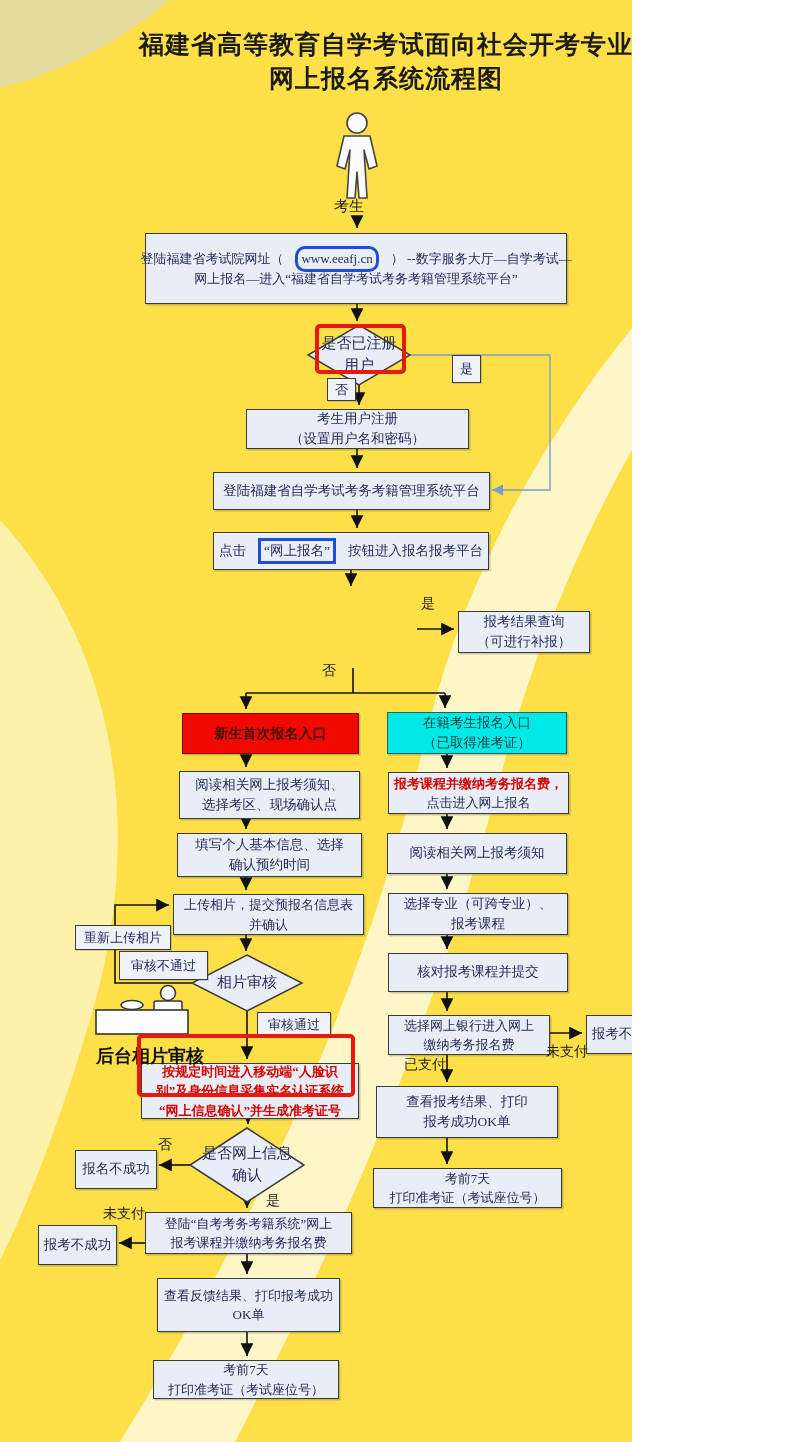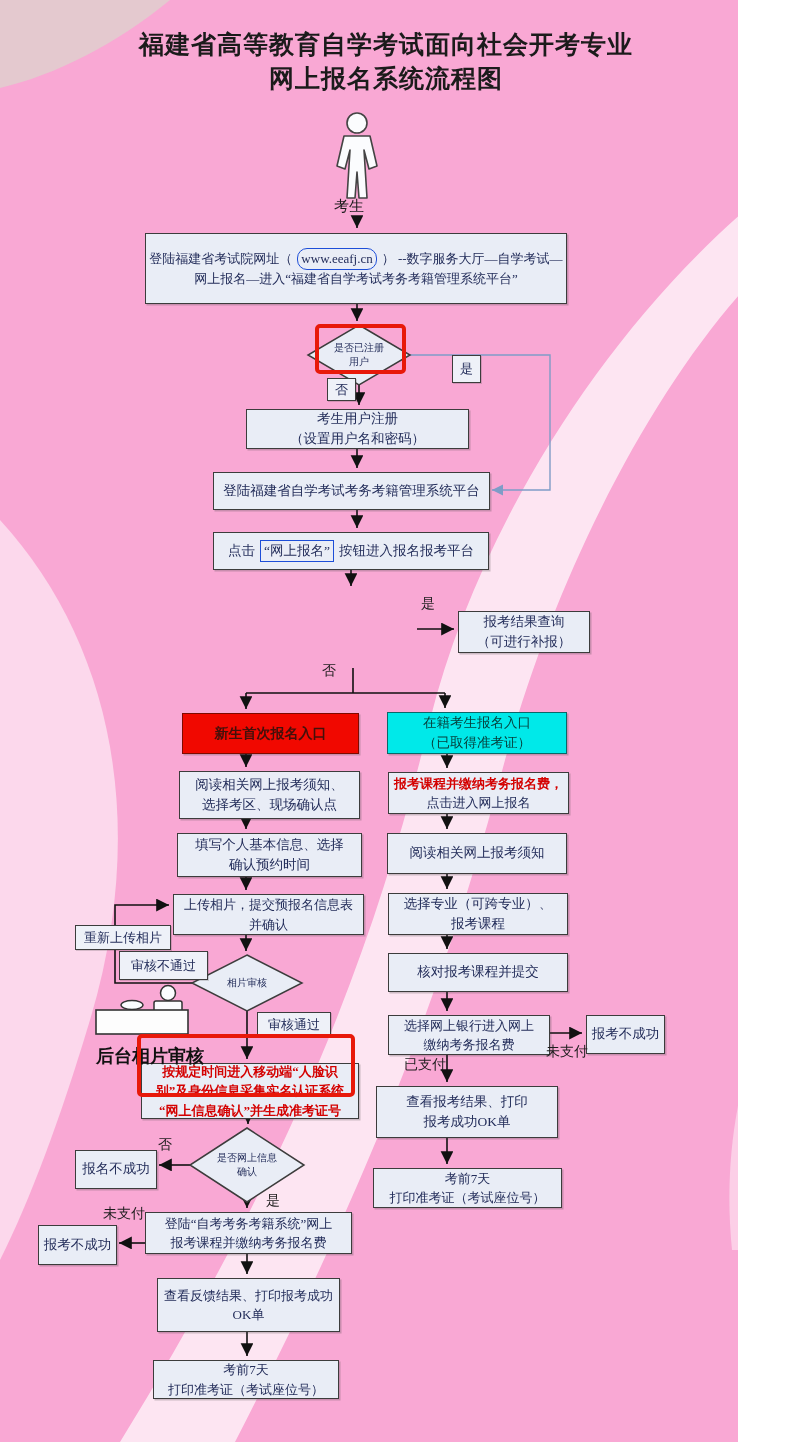--- a/index.html
+++ b/index.html
@@ -1,38 +1,38 @@
 <!DOCTYPE html>
 <html><head>
 <meta charset="utf-8">
 <style>
   html,body{margin:0;padding:0;}
-  #canvas{position:relative;width:717px;height:1442px;background:#f9a8d4;overflow:hidden;
-          font-family:"Liberation Serif","DejaVu Serif",serif;padding-left:21px;}
+  #canvas{position:relative;width:632px;height:1442px;background:#fde047;overflow:hidden;
+          font-family:"Liberation Serif","DejaVu Serif",serif;}
   #bg, #wires{position:absolute;left:0;top:0;width:795px;height:1442px;}
   #bg{z-index:0;} #wires{z-index:1;}
   .node{position:absolute;z-index:2;}
   .box{position:absolute;z-index:2;background:#e9edf6;border:1.5px solid #3c3c3c;
        display:flex;flex-direction:column;align-items:center;justify-content:center;
        text-align:center;color:#232d5a;font-size:13.5px;line-height:1.5;
        box-shadow:1.5px 1.5px 0 rgba(60,60,60,.25);}
   .ln{white-space:nowrap;}
   .title{position:absolute;left:0;top:28px;width:772px;text-align:center;z-index:2;
          color:#1b1b1b;font-weight:bold;font-size:25px;line-height:1.35;letter-spacing:1px;}
   .diamond{position:absolute;z-index:2;}
   .diamond svg{position:absolute;left:0;top:0;width:100%;height:100%;overflow:visible;}
   .diamond polygon{fill:#e9edf6;stroke:#3c3c3c;stroke-width:1.5;vector-effect:non-scaling-stroke;}
   .dtext{position:absolute;left:-20px;right:-20px;top:0;bottom:0;display:flex;flex-direction:column;
          align-items:center;justify-content:center;text-align:center;color:#232d5a;
-         font-size:10px;line-height:1.45;z-index:2;}
+         font-size:15px;line-height:1.45;z-index:2;}
   .lbl{position:absolute;z-index:3;color:#1c1c1c;font-size:14px;white-space:nowrap;font-family:Liberation Serif, serif;}
   .lblbox{background:#eef1f8;border:1.4px solid #3c3c3c;display:flex;align-items:center;
           justify-content:center;font-size:13px;color:#232d5a;box-shadow:1px 1px 0 rgba(60,60,60,.2);}
   .redov{position:absolute;border:4px solid #e8190a;border-radius:5px;z-index:6;pointer-events:none;}
-  .redring{border:1px solid #1d4ed8;border-radius:10px;padding:0 3px;margin:-3px 5px;display:inline-block;}
+  .redring{border:3px solid #1d4ed8;border-radius:10px;padding:0 3px;margin:-3px 12px;display:inline-block;}
   .redtext{color:#d40000;font-weight:bold;}
   .entry-new{background:#f10800;border:1.6px solid #7e0a00;color:#43100a;font-weight:bold;font-size:14px;}
   .entry-exist{background:#00e9e9;border:1.6px solid #0a6868;color:#06403d;font-size:13.5px;}
   .boldlbl{font-weight:bold;font-size:18px;color:#111;}
 </style>
 </head>
 <body>
 
 <div id="canvas">
 

